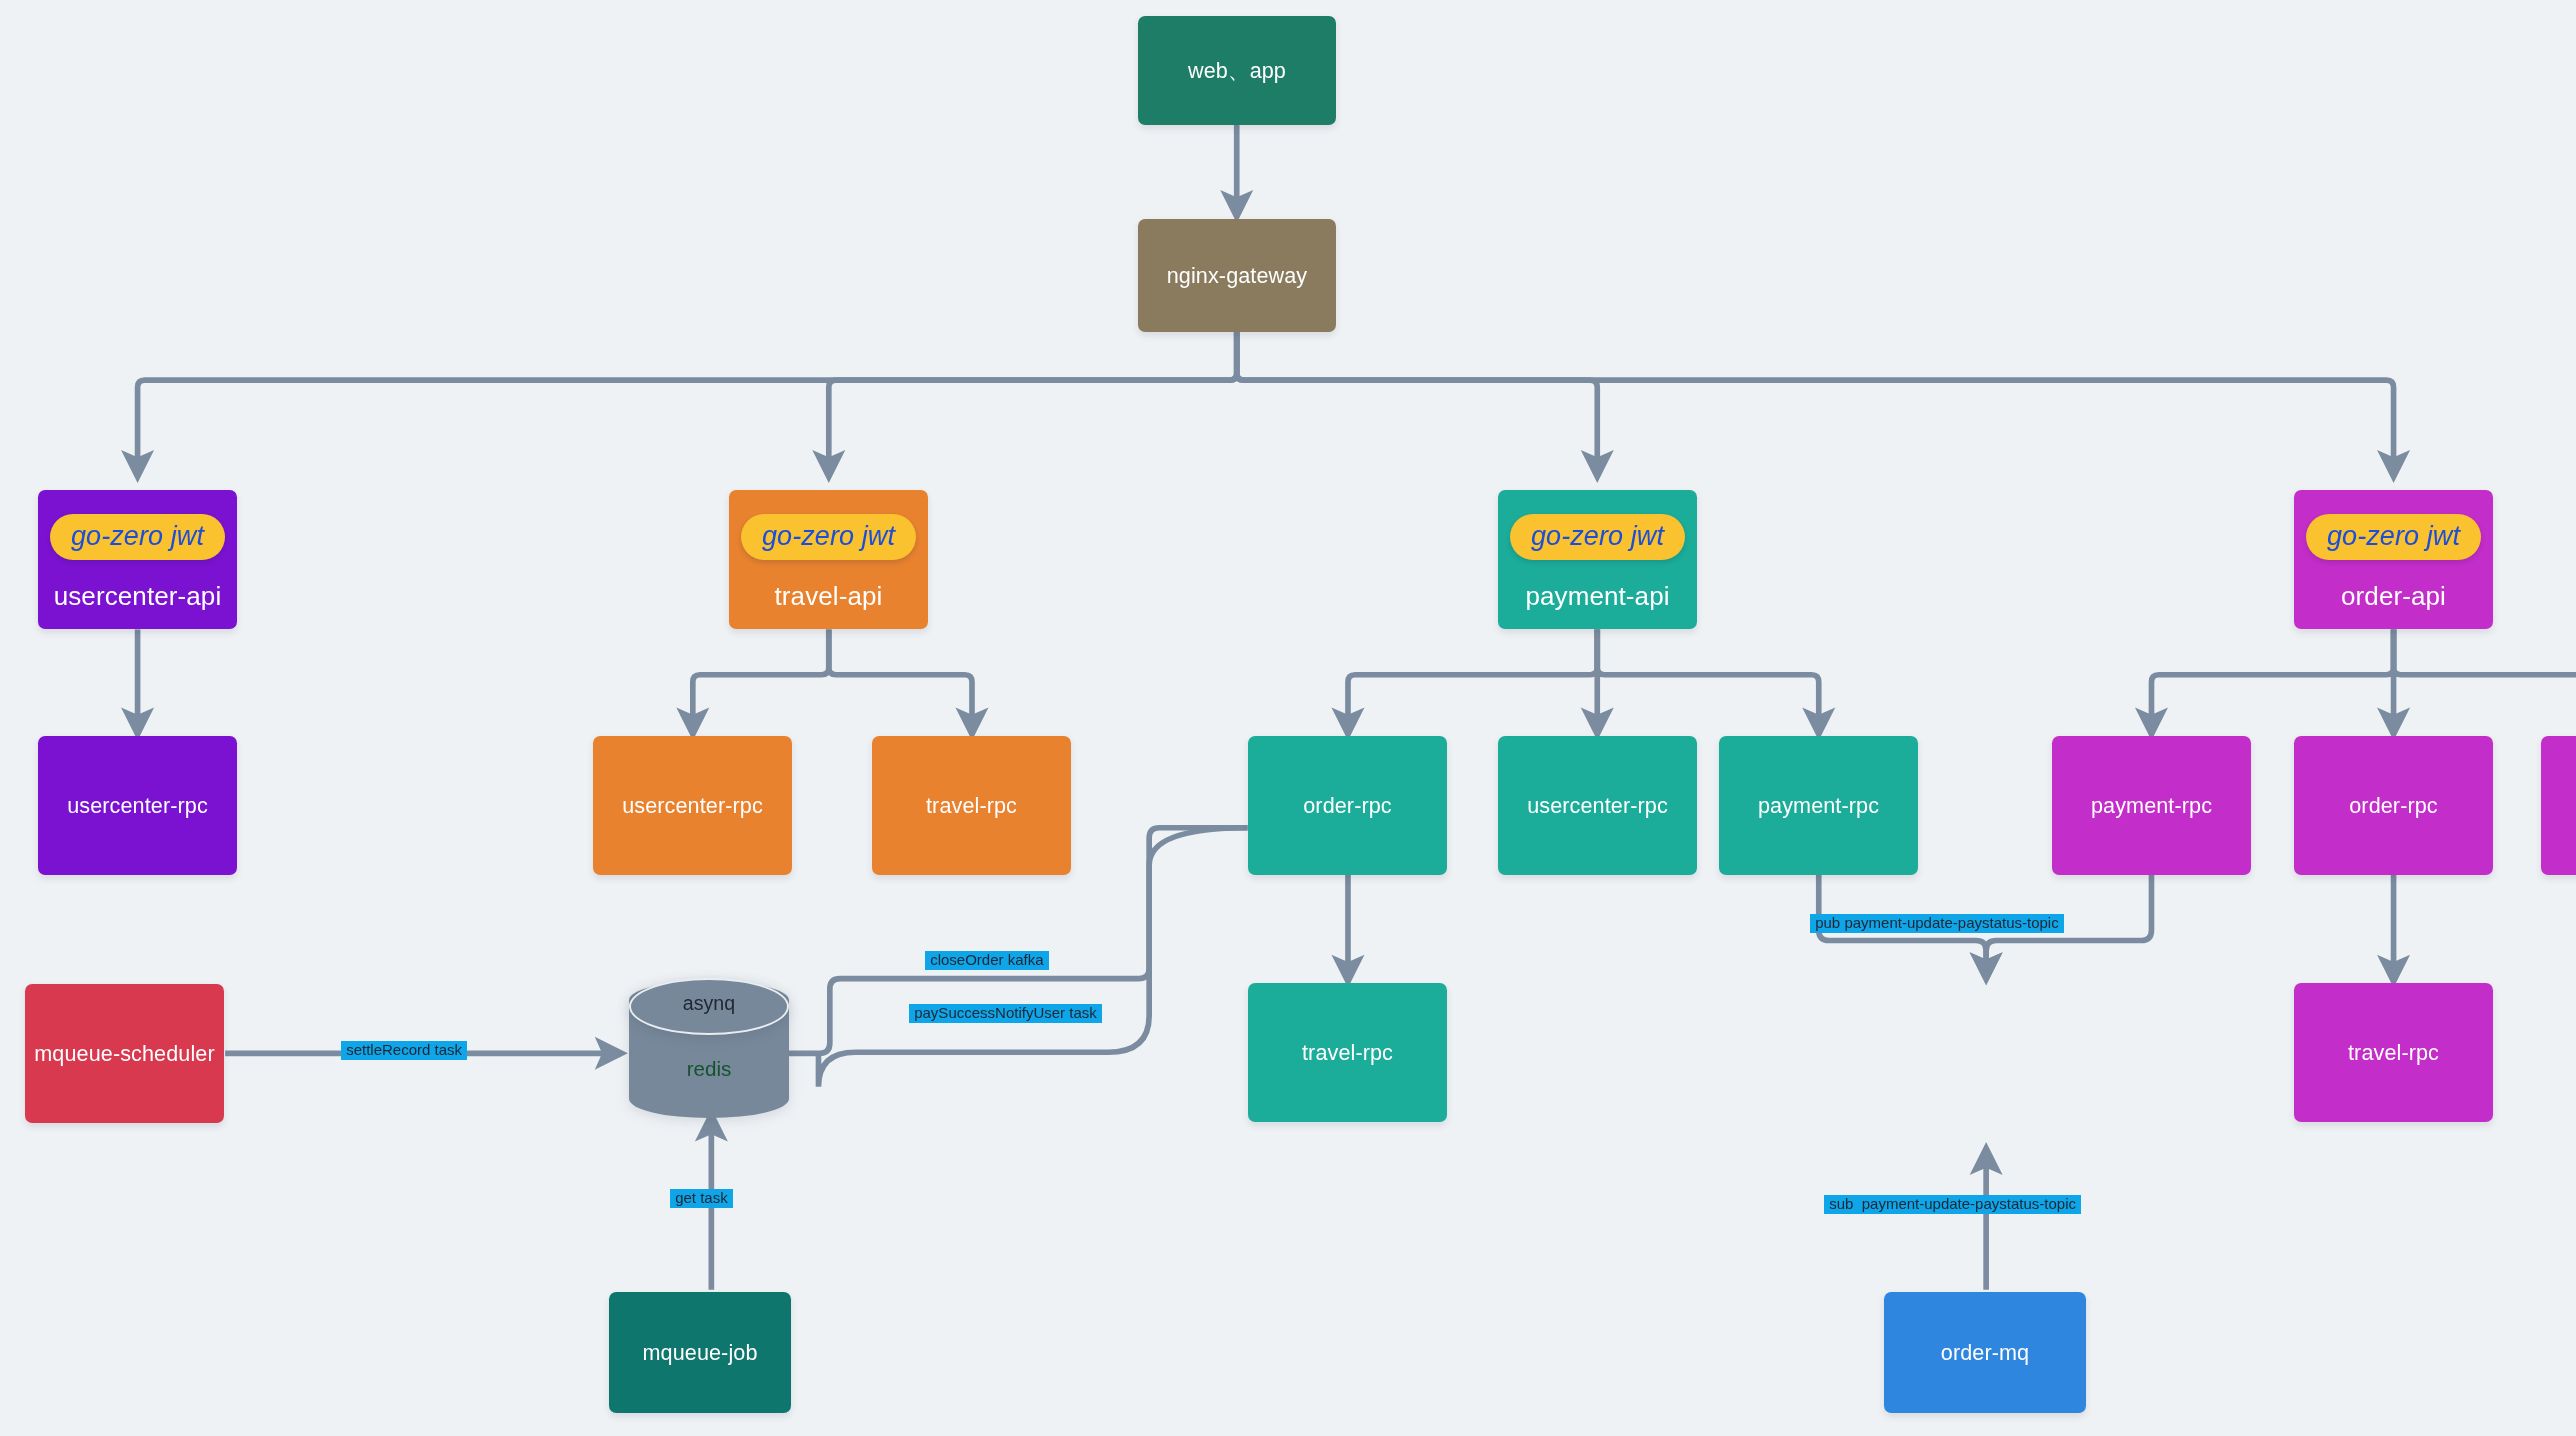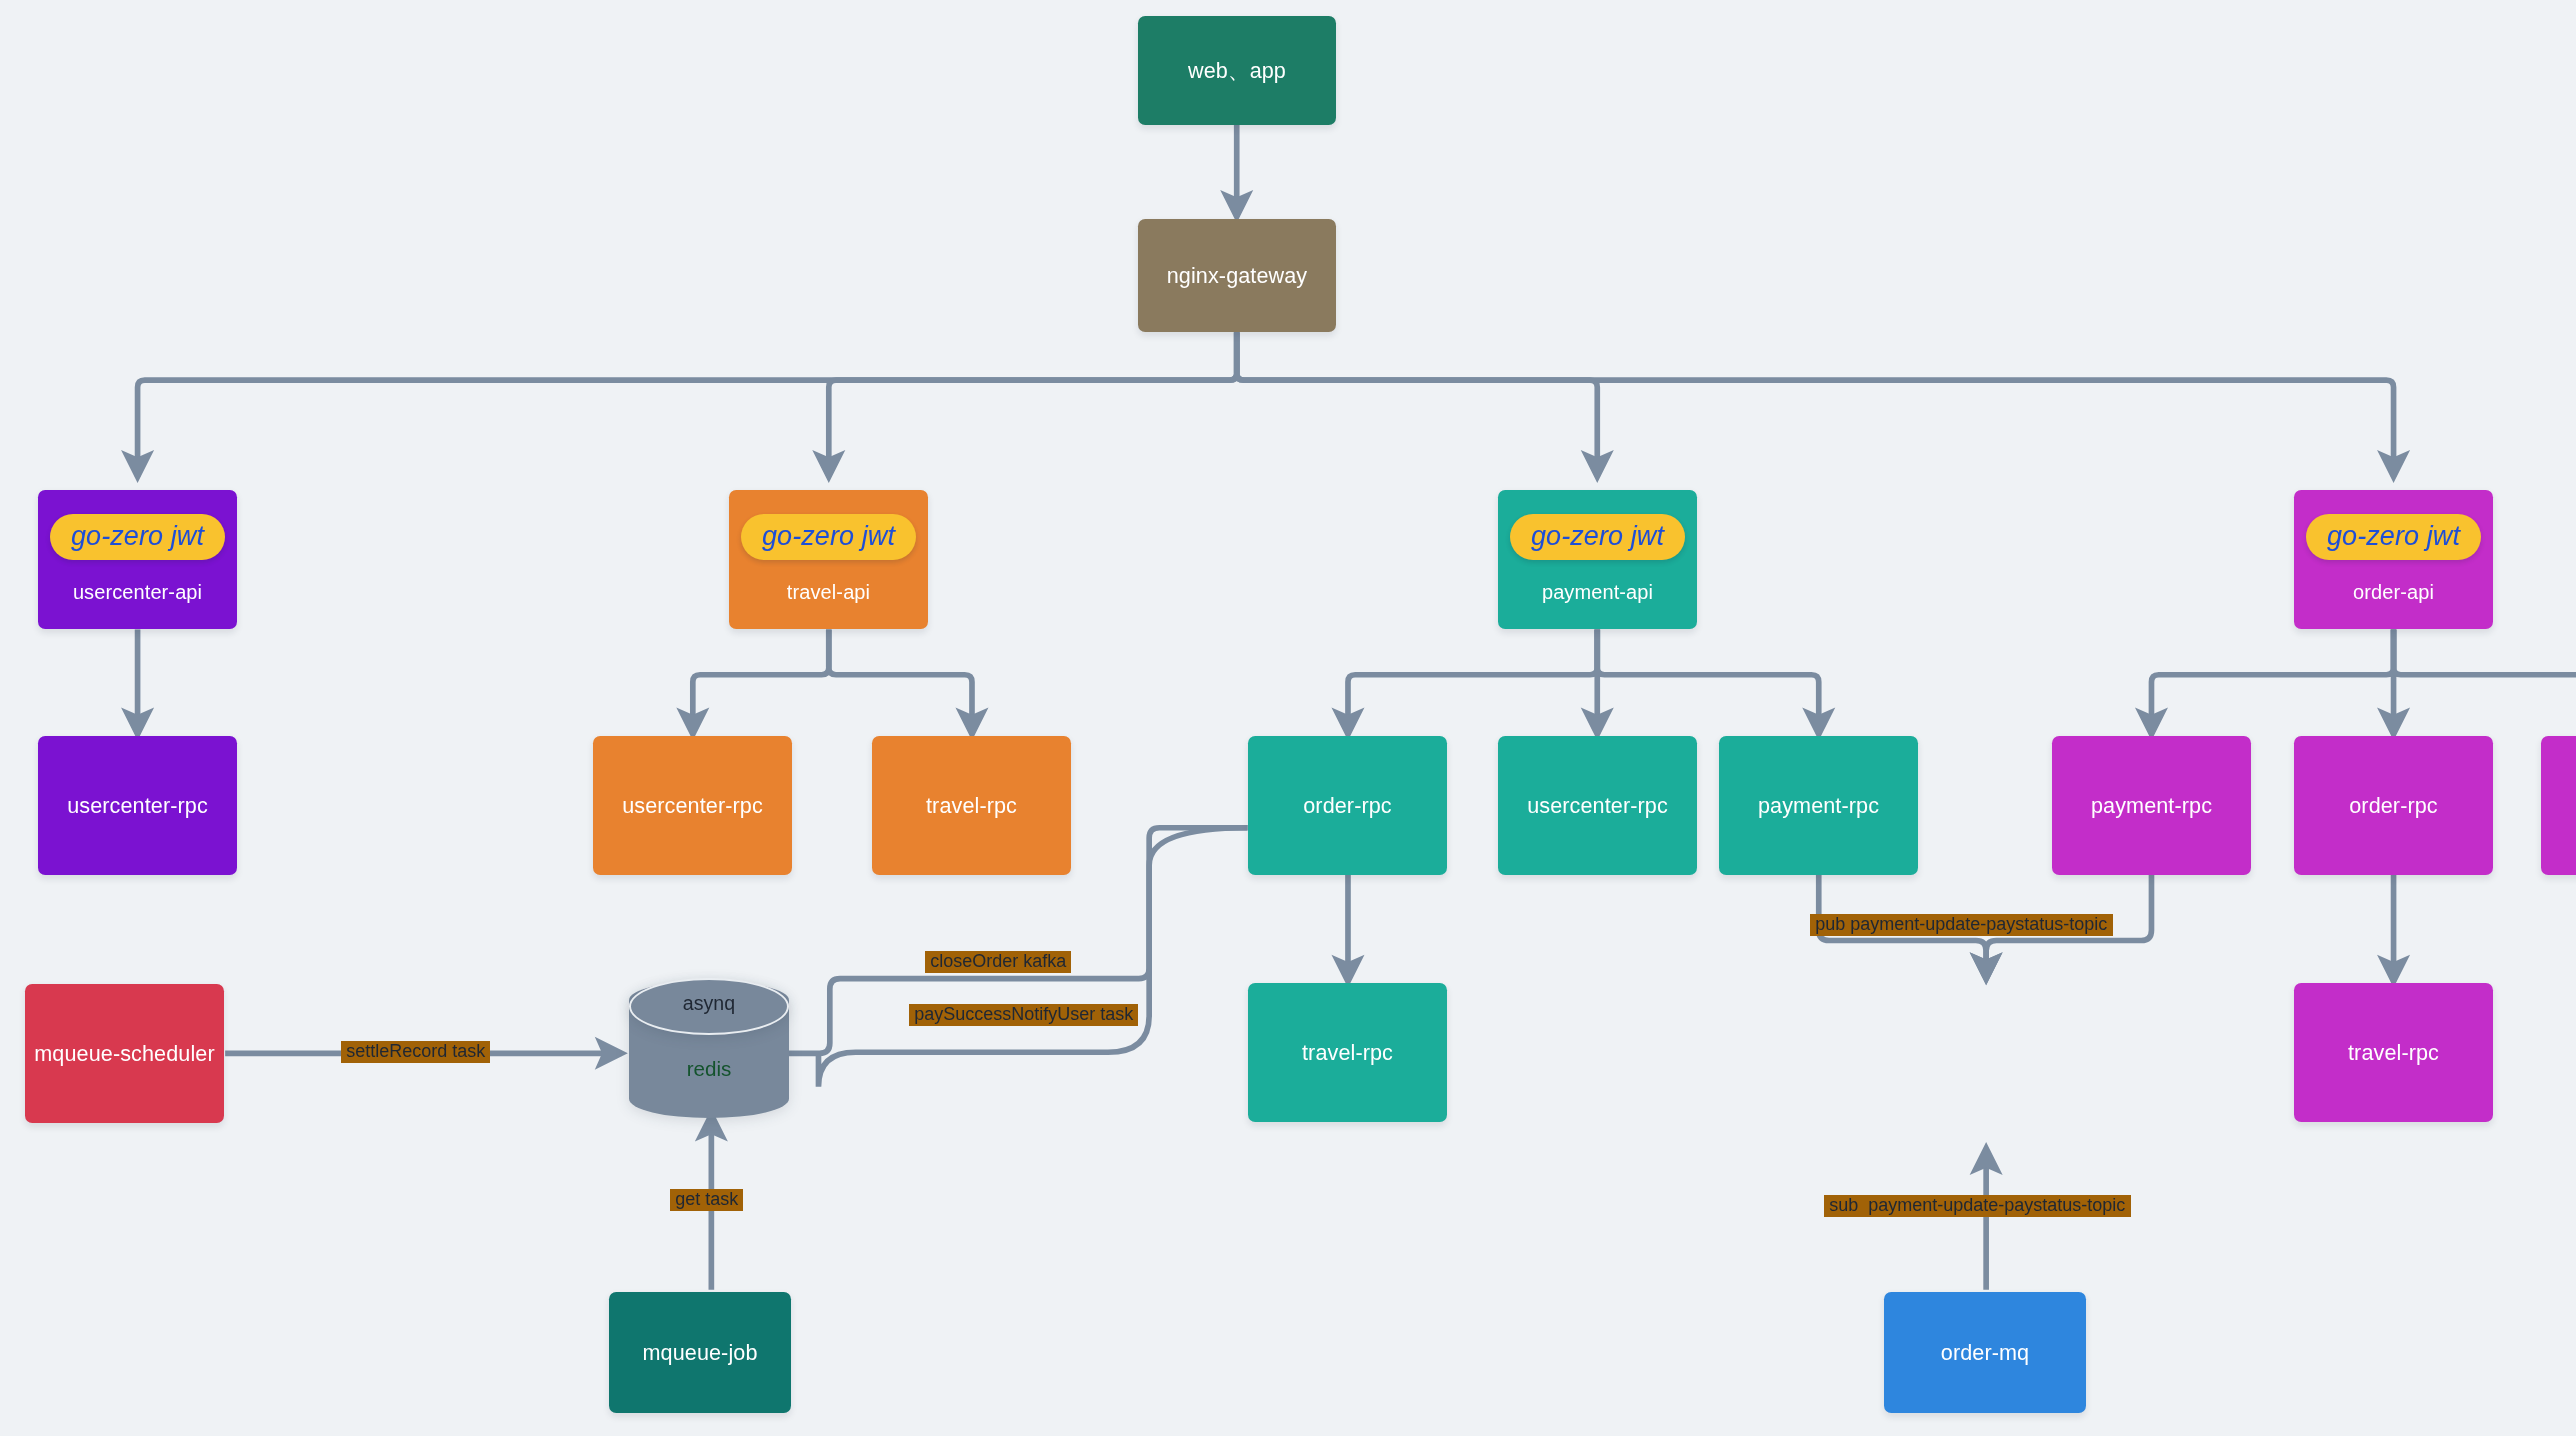--- a/index.html
+++ b/index.html
@@ -51,21 +51,21 @@
     font-size: 27px;
     border-radius: 515px;
     padding: 8.8px 20.6px 9.8px 20.6px;
     box-shadow: 0 2.6px 5.2px rgba(20,30,50,0.16);
     white-space: nowrap;
     line-height: 1;
     font-style: italic;
   }
   .node .api-label {
     margin-top: 21.6px;
-    font-size: 20px;
+    font-size: 26px;
   }
   
   .cyl {
     position: absolute;
     z-index: 5;
   }
   .cyl .body {
     position: absolute;
     left: 0;
     box-sizing: border-box;
@@ -83,25 +83,25 @@
   .cyl .mainlabel {
     position: absolute;
     width: 100%;
     text-align: center;
     color: #14532d;
     font-size: 20.6px;
     z-index: 3;
   }
   .edge-label {
     position: absolute;
-    font-size: 18px;
+    font-size: 15px;
     color: #1f2733;
     white-space: pre;
     z-index: 6;
-    background: #a16207;
+    background: #0ea5e9;
     padding: 1px 5.2px;
     line-height: 1.1;
   }
 </style>
 </head>
 <body>
 
 <div id="canvas">
 
   <svg id="edges" viewBox="0 0 5368 2788" xmlns="http://www.w3.org/2000/svg">

